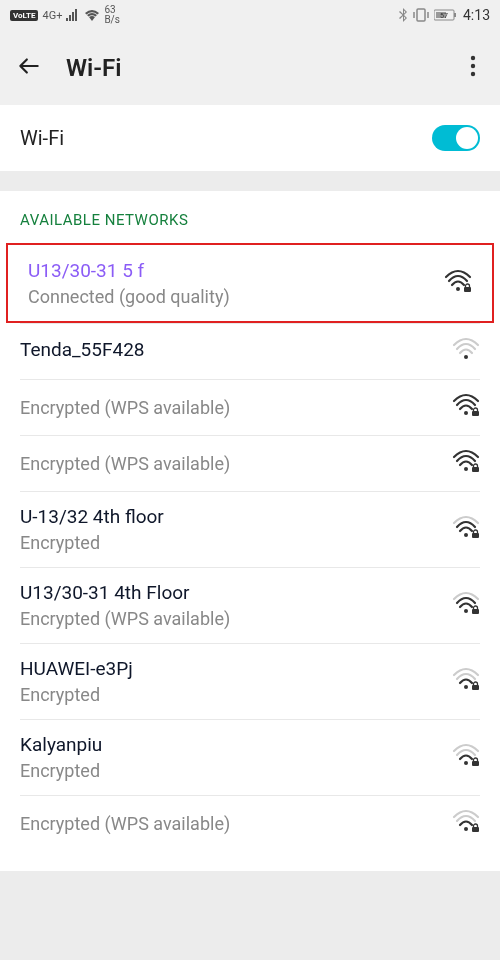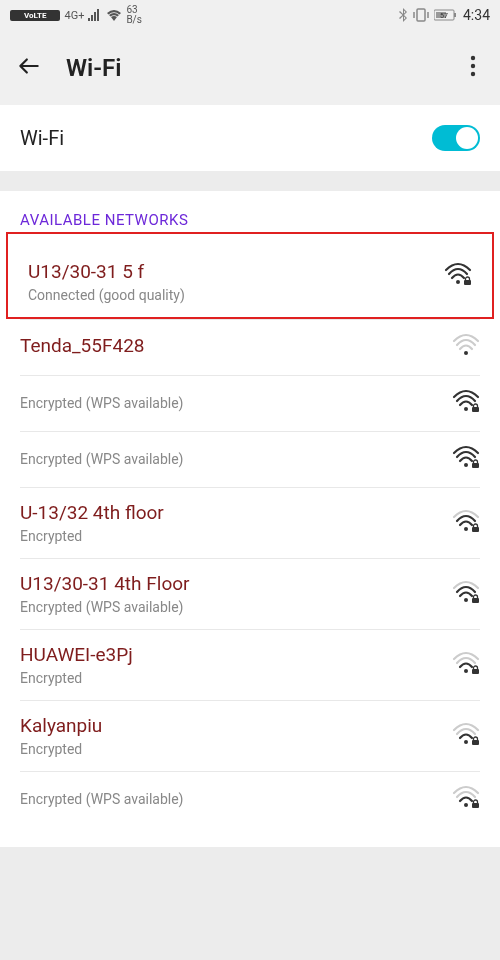--- a/index.html
+++ b/index.html
@@ -19,21 +19,21 @@
       padding: 0 10px;
       font-size: 11px;
       color: #555;
     }
     .status-left { display: flex; align-items: center; gap: 4px; }
     .status-right { display: flex; align-items: center; gap: 5px; }
     .volte-badge {
       background: #333;
       color: #fff;
       font-size: 8px;
-      padding: 1px 14px;
+      padding: 1px 3px;
       border-radius: 2px;
       font-weight: bold;
     }
     .status-time { font-size: 14px; color: #333; }
     .header {
       height: 75px;
       background: #f0f0f0;
       display: flex;
       align-items: center;
       padding: 0 16px;
@@ -62,23 +62,23 @@
       width: 22px;
       height: 22px;
       background: #fff;
       border-radius: 50%;
       top: 2px;
       right: 2px;
     }
     .spacer { height: 20px; }
     .networks-container { background: #fff; padding-bottom: 20px; }
     .section-header {
-      padding: 20px 20px 3px;
+      padding: 20px 20px 14px;
       font-size: 15px;
-      color: #6d28d9;
+      color: #15803d;
       letter-spacing: 0.5px;
     }
     .network-row {
       display: flex;
       align-items: center;
       padding: 14px 20px;
       position: relative;
     }
     .network-row + .network-row::before {
       content: "";
@@ -88,23 +88,23 @@
       right: 20px;
       height: 1px;
       background: #e8e8e8;
     }
     .highlight {
       border: 2.5px solid #e02020;
       margin: 0 6px;
     }
     .highlight::before { display: none !important; }
     .network-info { flex: 1; }
-    .network-name { font-size: 19px; color: #7f1d1d; margin-bottom: 4px; }
-    .network-name.connected { color: #7f1d1d; margin-top: 12px; }
-    .network-status { font-size: 14px; color: #888; }
+    .network-name { font-size: 19px; color: #0f172a; margin-bottom: 4px; }
+    .network-name.connected { color: #8b5cf6; }
+    .network-status { font-size: 18px; color: #888; }
     .wifi-icon-wrap { position: relative; width: 28px; height: 28px; }
   </style>
 </head>
 <body>
 
 <div class="status-bar">
   <div class="status-left">
     <span class="volte-badge">VoLTE</span>
     <span>4G+</span>
     <svg width="14" height="12" viewBox="0 0 14 12">
@@ -129,21 +129,21 @@
         <rect x="4" y="1" width="8" height="12" rx="1" fill="none" stroke="#888" stroke-width="1.5"></rect>
         <line x1="1" y1="4" x2="1" y2="10" stroke="#888" stroke-width="1.5"></line>
         <line x1="15" y1="4" x2="15" y2="10" stroke="#888" stroke-width="1.5"></line>
       </svg>
     <svg width="24" height="12" viewBox="0 0 24 12">
         <rect x="0" y="1" width="20" height="10" rx="1" fill="none" stroke="#888" stroke-width="1"></rect>
         <rect x="20" y="4" width="2" height="4" fill="#888"></rect>
         <rect x="2" y="3" width="10" height="6" fill="#999"></rect>
         <text x="10" y="9" font-size="7" text-anchor="middle" fill="#333">57</text>
       </svg>
-    <span class="status-time">4:34</span>
+    <span class="status-time">4:13</span>
   </div>
 </div>
 
 <div class="header">
   <span class="back-btn">
     <svg width="26" height="26" viewBox="0 0 24 24">
         <path d="M20 12 H4 M10 6 L4 12 L10 18" stroke="#222" stroke-width="2" fill="none" stroke-linecap="round" stroke-linejoin="round"></path>
       </svg>
   </span>
   <div class="header-title">Wi-Fi</div>

